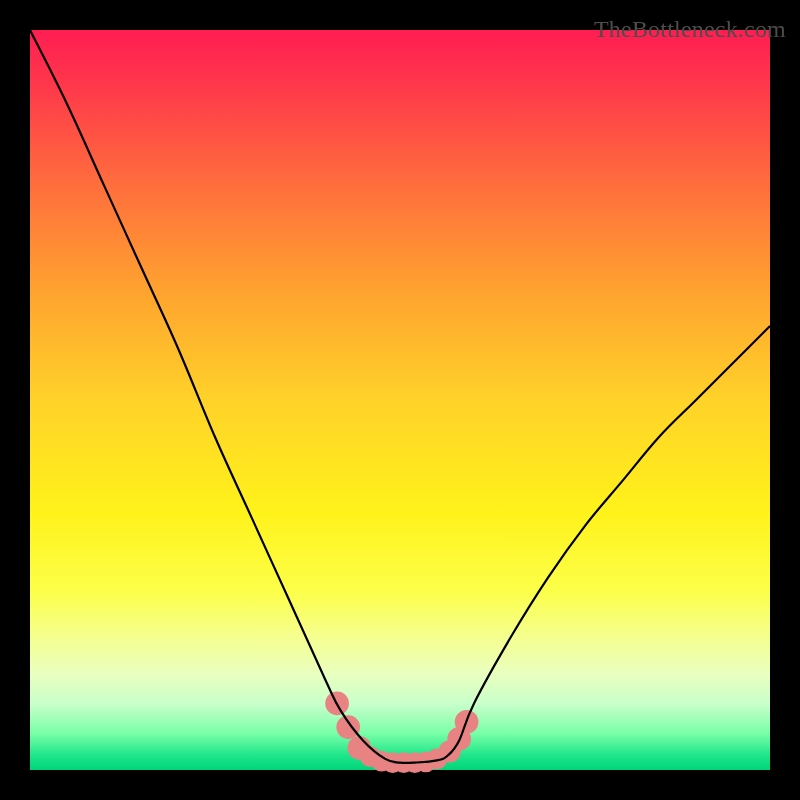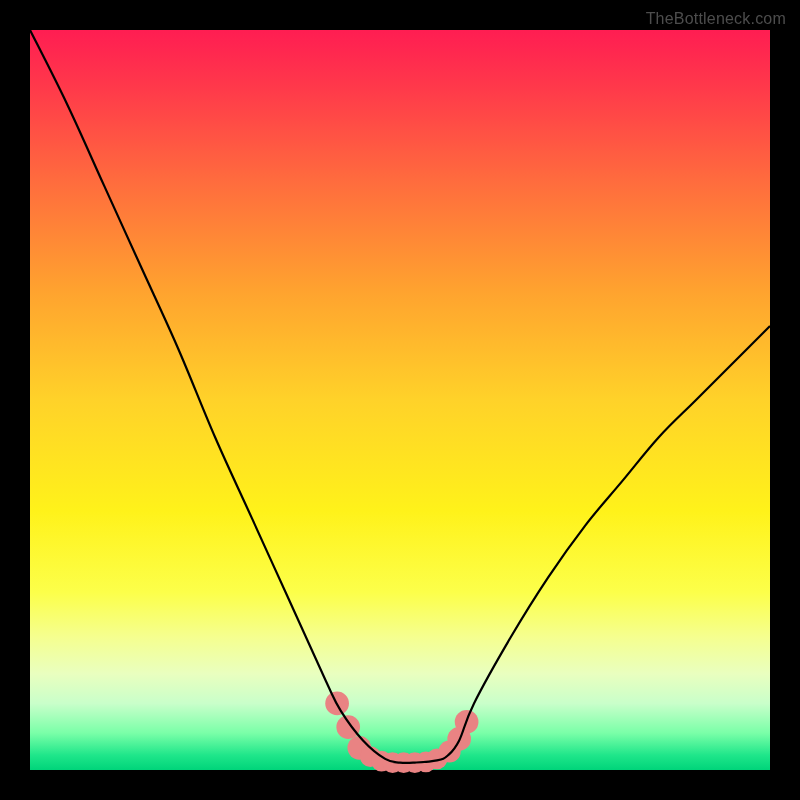--- a/index.html
+++ b/index.html
@@ -41,27 +41,28 @@
   }
   .plot-area svg {
     position: absolute;
     left: 0; top: 0;
     width: 740px;
     height: 740px;
     overflow: visible;
   }
   .watermark {
     position: absolute;
-    top: 10px;
+    top: 16px;
     right: 14px;
     color: #4d4d4d;
-    font-size: 16px;
+    font-size: 24px;
     letter-spacing: 0.2px;
     font-weight: 400;
     user-select: none;
+    font-family: Liberation Serif, serif;
   }
 </style>
 </head>
 <body>
 
 <div class="frame">
 
   <div class="plot-area">
     <svg viewBox="0 0 740 740">
       <g>

